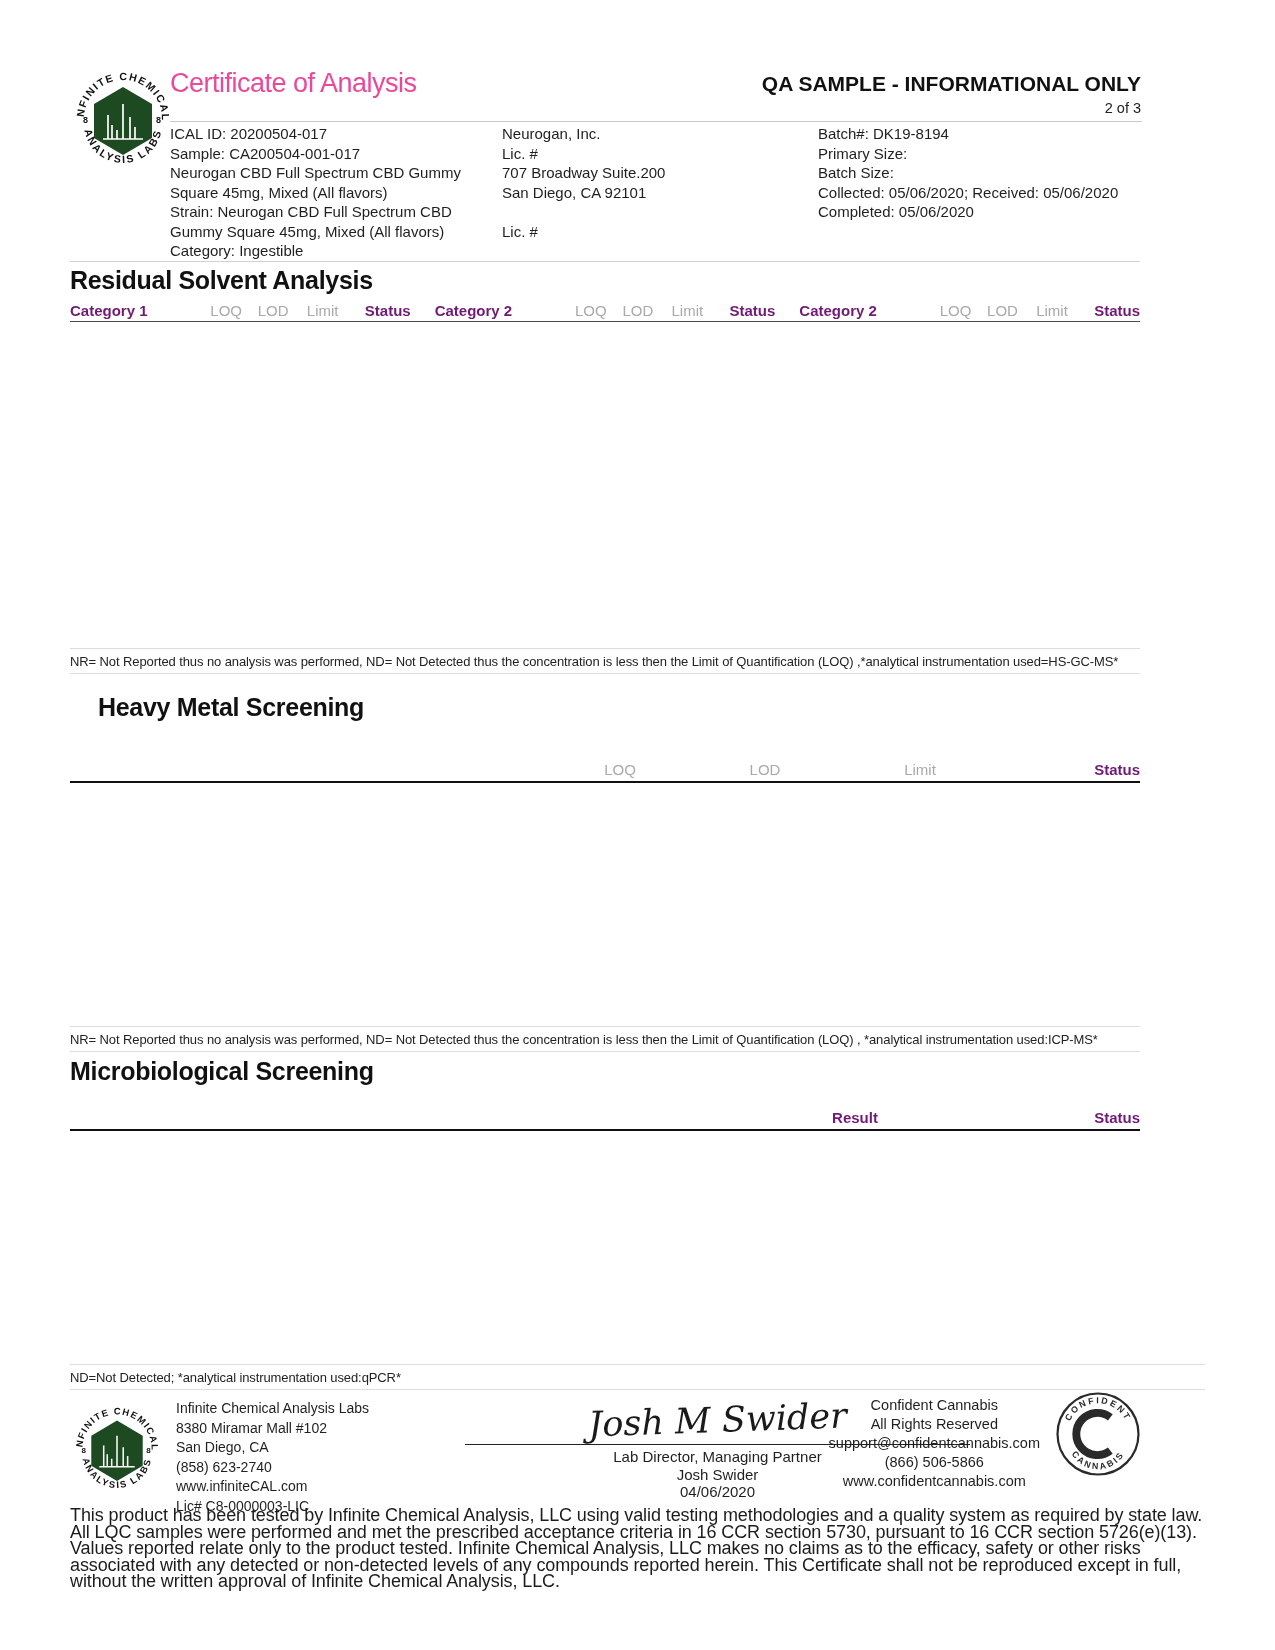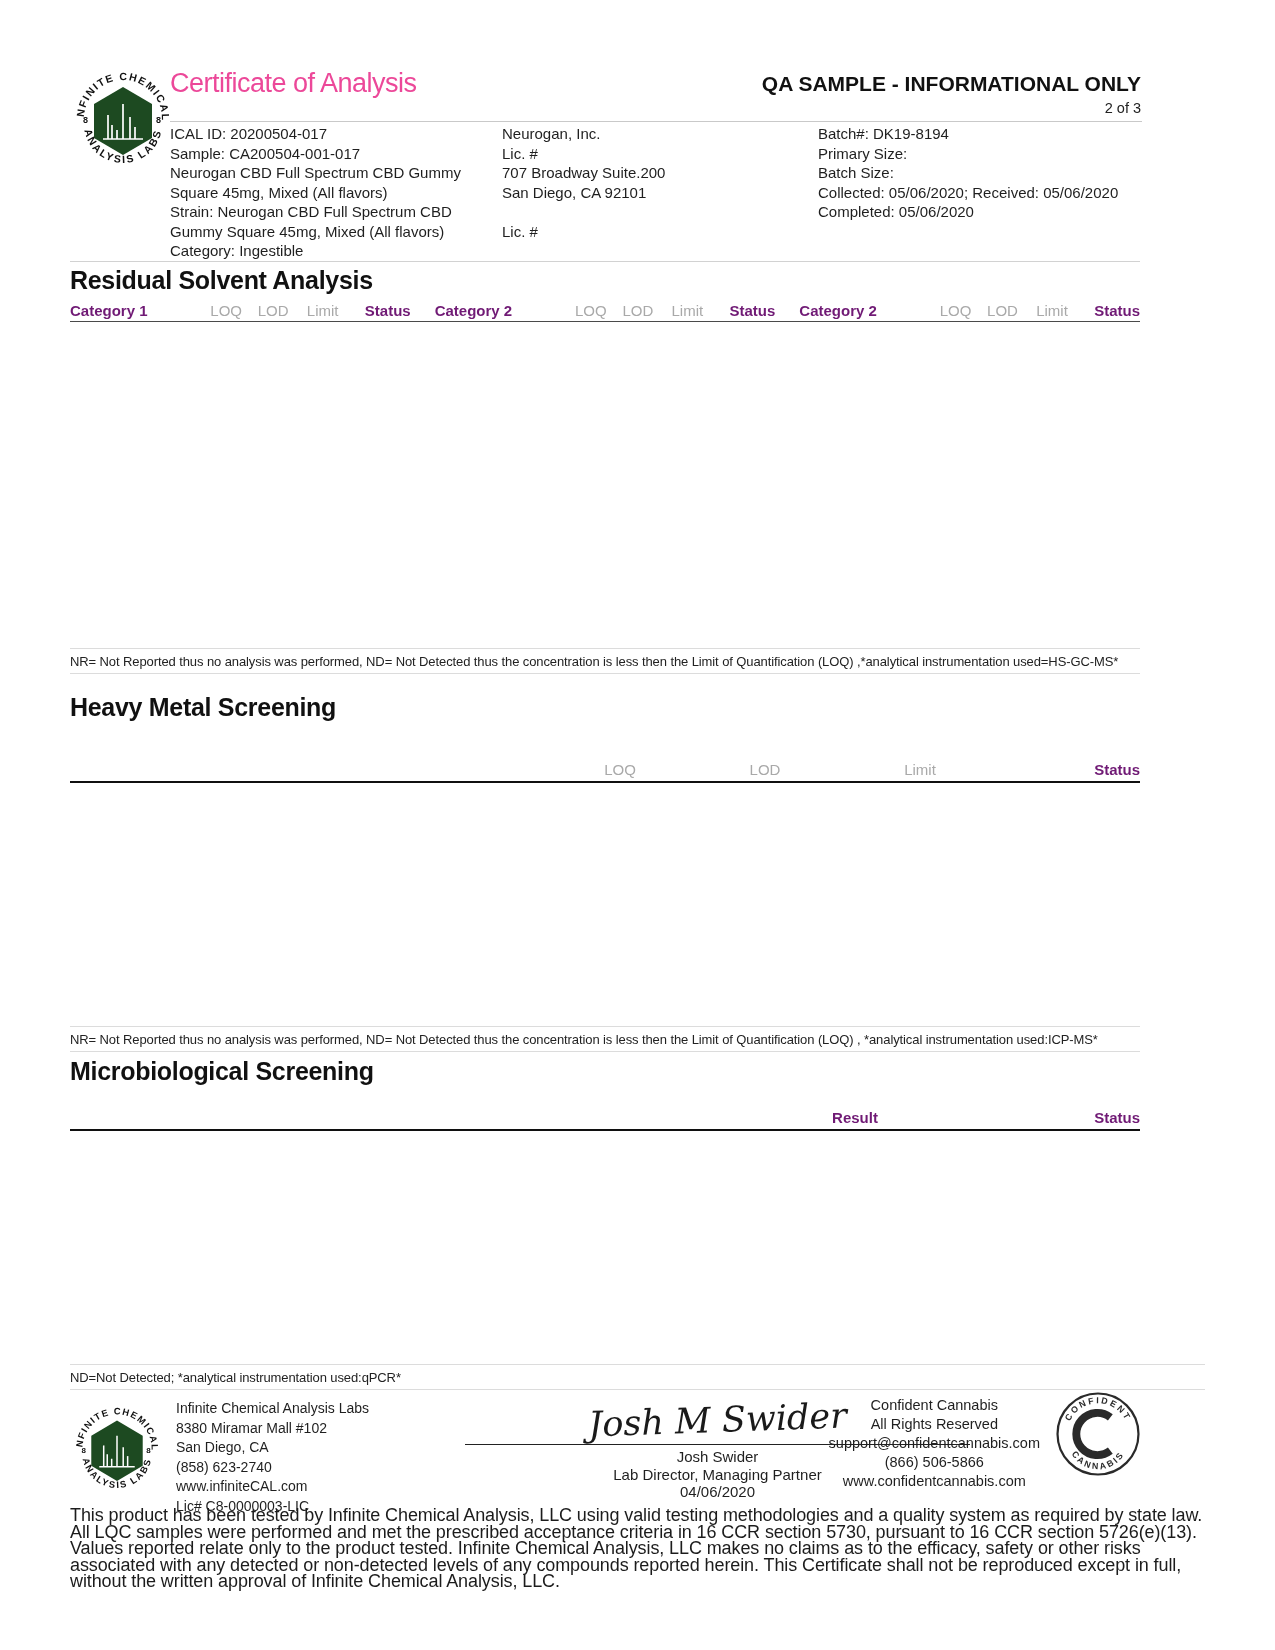--- a/index.html
+++ b/index.html
@@ -17,21 +17,21 @@
   .info-cols { position:absolute; left:170px; top:124px; right:133px; font-size:15px; line-height:19.5px; color:#1f1f1f; }
   .info-col { position:absolute; top:0; }
   .info-col.c1 { left:0; width:332px; }
   .info-col.c2 { left:332px; width:300px; }
   .info-col.c3 { left:648px; width:330px; }
   .info-line { min-height:19.5px; }
   
   .section-rule { position:absolute; left:70px; right:135px; top:261px; height:1px; background:#d2d2d2; }
   .sec-title { position:absolute; left:70px; font-size:25px; font-weight:700; letter-spacing:-0.3px; color:#111; }
   .t-residual { top:266px; }
-  .t-heavy { top:693px; }
+  .t-heavy { top:693px;margin-left:28px; }
   .t-micro { top:1057px; }
   .hdr-row { position:absolute; left:70px; right:135px; font-size:15px; font-weight:700; }
   .muted { color:#a9a9a9; font-weight:400; }
   .bold-col { color:#701a75; font-weight:700; }
   
   .res-row { top:302px; height:20px; border-bottom:1px solid #4a4a4a; display:flex; }
   .res-group { flex:1 1 0; display:flex; align-items:flex-start; }
   .res-group .cat { flex:1 1 auto; }
   .res-cell { width:47px; text-align:center; }
   .res-cell.limit { width:52px; }
@@ -210,22 +210,22 @@
     <div>San Diego, CA</div>
     <div>(858) 623-2740</div>
     <div>www.infiniteCAL.com</div>
     <div>Lic# C8-0000003-LIC</div>
   </div>
 
   <div class="sig-block">
     <div class="sig-script">Josh M Swider</div>
     <div class="sig-rule"></div>
     <div class="sig-lines">
+      <div>Lab Director, Managing Partner</div>
       <div>Josh Swider</div>
-      <div>Lab Director, Managing Partner</div>
       <div>04/06/2020</div>
     </div>
   </div>
 
   <div class="cc-block">
     <div>Confident Cannabis</div>
     <div>All Rights Reserved</div>
     <div>support@confidentcannabis.com</div>
     <div>(866) 506-5866</div>
     <div>www.confidentcannabis.com</div>

